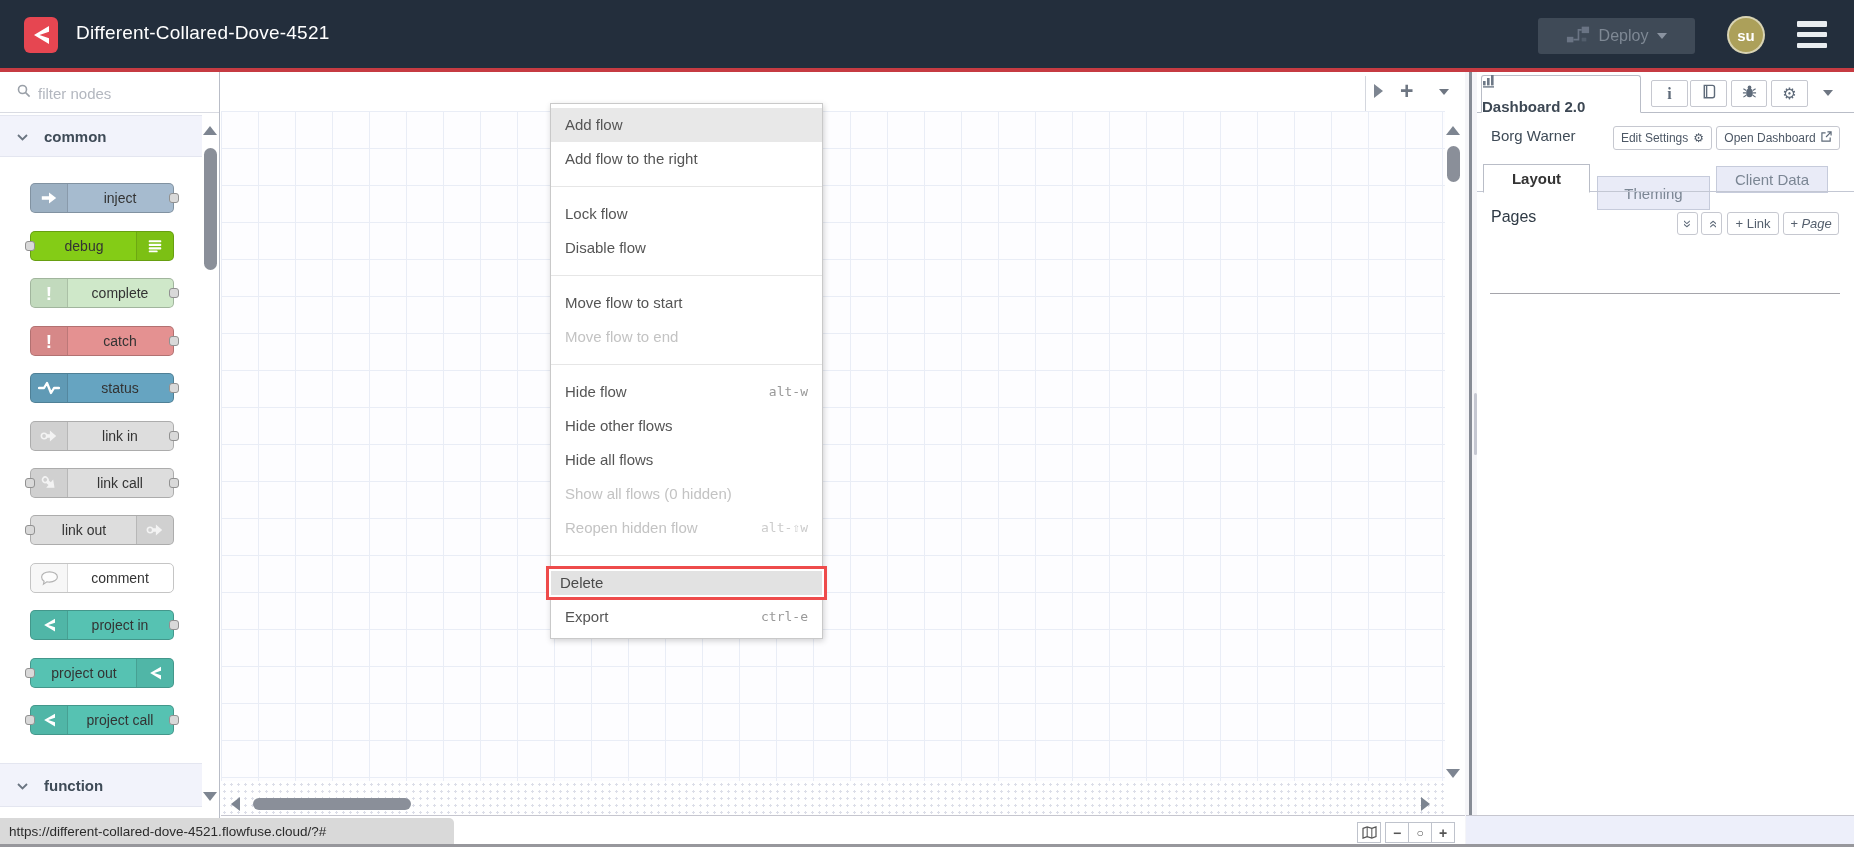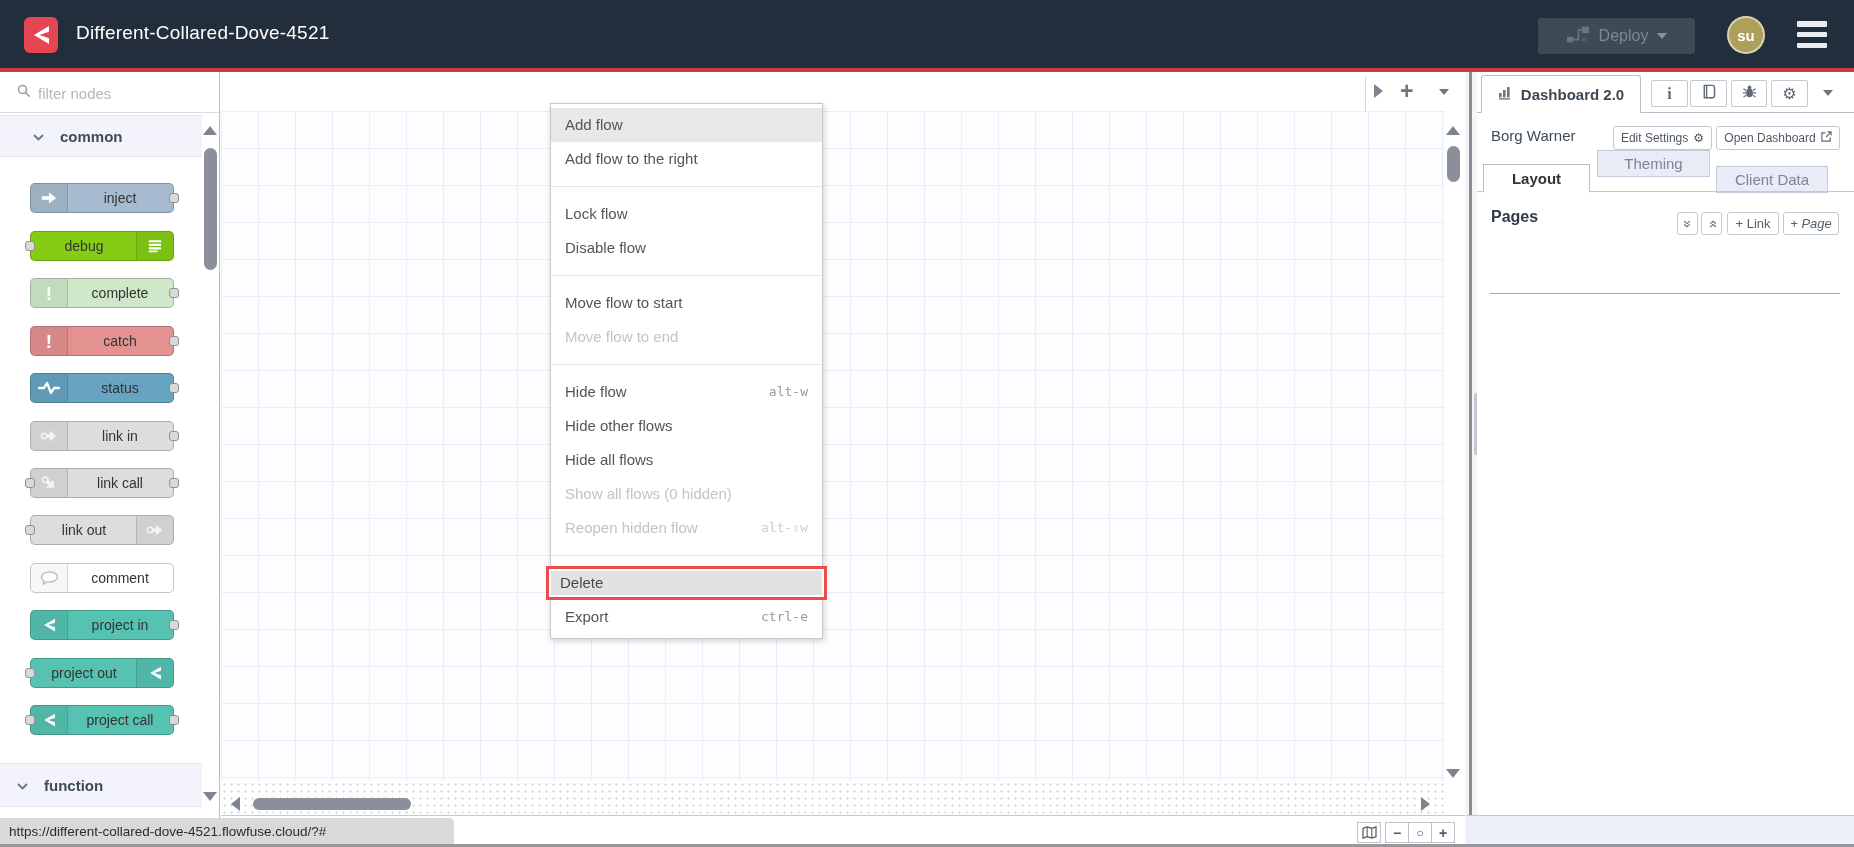--- a/index.html
+++ b/index.html
@@ -69,31 +69,31 @@
   .mi.target{border:3px solid #ee4b4b;margin:0 -5px;background:#e2e2e2;box-shadow:inset 0 0 0 2px #fff;height:28px;line-height:28px;padding:0 11px;color:#4a4a4a;}
 
   
   #sep{left:1465px;top:72px;width:12px;height:775px;background:#f5f5f8;}
   #sep-line{left:1469px;top:72px;width:3px;height:775px;background:#878c95;}
   #sidebar-scroll-thumb{left:1473.5px;top:393px;width:3px;height:62px;background:#c6c8d2;border-radius:2px;}
 
   
   #sidebar{left:1477px;top:72px;width:377px;height:743px;background:#fff;}
   #sb-header{left:1477px;top:72px;width:377px;height:41px;border-bottom:1px solid #b9bdc7;box-sizing:border-box;background:#fff;}
-  #sb-tab{left:1481px;top:75px;width:160px;height:38px;background:#fff;border:1px solid #b9bdc7;border-bottom:1px solid #fff;border-radius:3px 3px 0 0;box-sizing:border-box;display:flex;align-items:center;justify-content:center;gap:7px;font-size:15px;font-weight:bold;color:#3d4854;z-index:2;}
+  #sb-tab{left:1481px;top:75px;width:160px;height:38px;background:#fff;border:1px solid #b9bdc7;border-bottom:1px solid #fff;border-radius:3px 3px 0 0;box-sizing:border-box;display:flex;align-items:flex-start;justify-content:center;gap:7px;font-size:15px;font-weight:bold;color:#3d4854;z-index:2;flex-direction:column;}
   .sbbtn{position:absolute;top:80px;height:27px;background:#fff;border:1px solid #c6c8d0;border-radius:2px;box-sizing:border-box;display:flex;align-items:center;justify-content:center;color:#5f6b7a;}
   #sb-name{left:1491px;top:127px;font-size:15px;color:#3f4b57;}
   .minibtn{position:absolute;top:126px;height:24px;border:1px solid #c6c8d0;border-radius:3px;background:#fff;box-sizing:border-box;display:flex;align-items:center;justify-content:center;gap:5px;font-size:12px;color:#4d5866;}
   .subtab{position:absolute;box-sizing:border-box;font-size:15px;display:flex;align-items:center;justify-content:center;}
   .subtab.active{left:1483px;top:164px;width:107px;height:29px;background:#fff;border:1px solid #b9bdc7;border-bottom:1px solid #fff;font-weight:bold;color:#333;z-index:2;}
-  .subtab.t2{left:1597px;top:150px;width:113px;height:27px;}
+  .subtab.t2{left:1597px;top:176px;width:113px;height:34px;}
   .subtab.t3{left:1716px;top:166px;width:112px;height:27px;}
   .subtab.inactive{background:#e9ebf7;border:1px solid #c6cbdb;color:#7b8694;}
   #subtab-border{left:1477px;top:191px;width:377px;height:1px;background:#c3c7d3;}
-  #pages-title{left:1491px;top:208px;font-size:16px;font-weight:bold;color:#2f3a45;}
+  #pages-title{left:1491px;top:208px;font-size:16px;font-weight:normal;color:#2f3a45;}
   .pgbtn{position:absolute;top:212px;height:23px;border:1px solid #c6c8d0;border-radius:3px;background:#fff;box-sizing:border-box;display:flex;align-items:center;justify-content:center;font-size:13px;color:#55606e;}
   #pages-help{left:1491px;top:244px;width:345px;font-size:13.5px;font-style:italic;color:#9a9aa0;line-height:1.45;}
   #pages-divider{left:1490px;top:293px;width:350px;height:1px;background:#a5a5ab;}
   #sb-footer{left:1466px;top:815px;width:388px;height:29px;background:#edeffa;border-top:1px solid #c6c6cf;box-sizing:border-box;}
 
   
   #url-tooltip{left:0;top:818px;width:454px;height:27px;background:#d9d9d9;border-top-right-radius:5px;z-index:99;display:flex;align-items:center;padding-left:9px;box-sizing:border-box;font-size:13.5px;color:#2b2b2b;}
   #bottom-strip{left:0;top:844px;width:1854px;height:3px;background:#97979c;z-index:100;}
   .glyph{color:#6e7682;}
   .rot-up{display:inline-block;transform:rotate(90deg);font-size:14px;color:#5f6b7a;}
@@ -135,21 +135,21 @@
     <div id="filter-row" class="abs">
       <span class="abs" style="left:17px;top:12px;">
         <svg width="14" height="14" viewBox="0 0 14 14">
             <circle cx="5.5" cy="5.5" r="4" fill="none" stroke="#9aa0a8" stroke-width="1.6"></circle>
             <path d="M8.6 8.6l4 4" stroke="#9aa0a8" stroke-width="1.6"></path>
           </svg>
       </span>
       <input id="filter-input" placeholder="filter nodes" style="">
     </div>
 
-    <div class="cat-header abs" style="top:43px;padding-left:16px;">
+    <div class="cat-header abs" style="top:43px;">
       <span class="chev"><svg width="11" height="8" viewBox="0 0 11 8">
             <polyline points="1,2 5.5,6.5 10,2" fill="none" stroke="#6b7581" stroke-width="1.8"></polyline>
           </svg></span>
       <span class="cat-label">common</span>
     </div>
 
     <div class="pnode abs" style="top: 111px; background-color: rgb(166, 187, 207);">
       <span class="picon ileft">
           <svg width="18" height="16" viewBox="0 0 20 16">
             <path d="M2 6h8V2l8 6-8 6v-4H2z" fill="#fff"></path>

